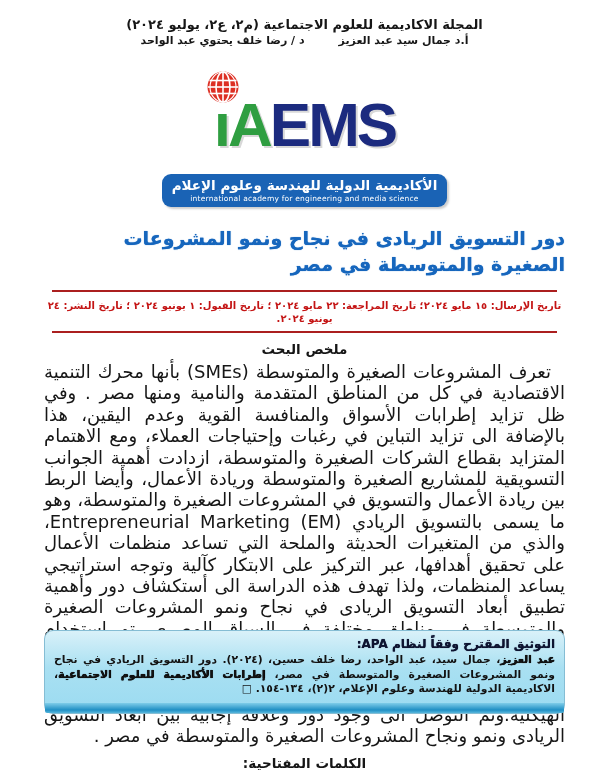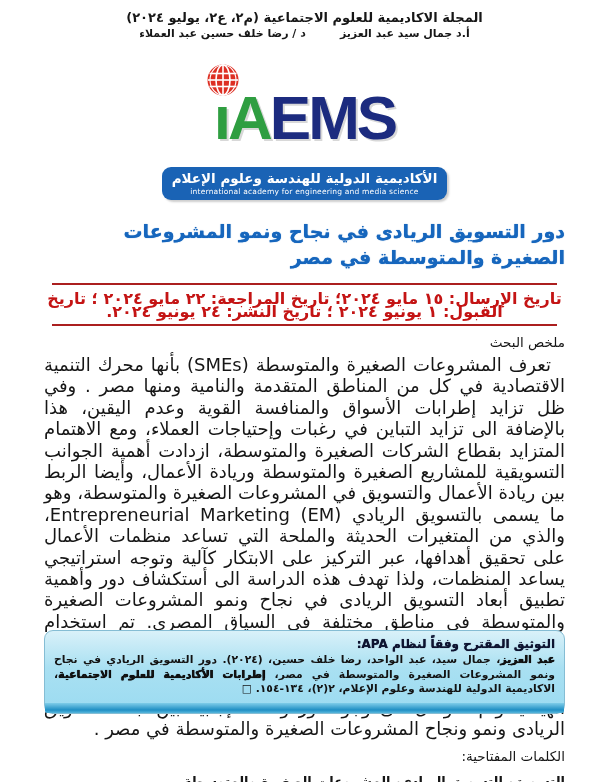--- a/index.html
+++ b/index.html
@@ -5,21 +5,21 @@
   :root{
     --title-blue:#1666bd; --rule-red:#ab1f1f; --dates-red:#c41414;
     --logo-green:#2f9e41; --logo-navy:#1c2b7f; --banner-blue:#1a63b5;
     --globe-red:#dd2f23; --box-border:#85bdd4; --box-bg-top:#d9f1f9;
     --box-bg:#a9e0f2; --box-strip:#1f8fc4; --text-dark:#161616;
   }
   *{box-sizing:border-box; margin:0; padding:0;}
   body{background:#888; display:flex; justify-content:center; font-family:"DejaVu Sans", sans-serif;}
   .page{
     width:609px; height:782px; background:#ffffff; overflow:hidden;
-    padding:9px 44px 0 44px; position:relative; color:var(--text-dark);
+    padding:16px 44px 0 44px; position:relative; color:var(--text-dark);
   }
   
   .journal-header{text-align:center;}
   .jh-line1{font-size:13px; font-weight:bold; line-height:17px;}
   .jh-line2{font-size:11px; font-weight:bold; line-height:14px; margin-top:1px;
             display:flex; justify-content:center; gap:34px; direction:rtl;}
   
   .logo{margin-top:22px; display:flex; flex-direction:column; align-items:center;}
   .logo-letters{position:relative; padding-top:24px; direction:ltr;
                 display:flex; align-items:baseline; line-height:1;}
@@ -33,25 +33,25 @@
                padding:3px 10px 4px; text-align:center; min-width:238px;
                box-shadow:2px 2px 2px rgba(60,60,60,0.25);}
   .banner-ar{color:#fff; font-size:13.5px; font-weight:bold; line-height:17px; direction:rtl;}
   .banner-en{color:#fff; font-size:7.5px; font-weight:normal; line-height:9px; letter-spacing:0.2px;}
   
   .title{margin-top:18px; direction:rtl; color:var(--title-blue);
          font-size:19px; font-weight:bold; line-height:26px;
          text-shadow:0 0 0.8px var(--title-blue);}
   .rule{height:2px; background:var(--rule-red); border:none; margin:13px 8px 0 8px;}
   .dates{margin-top:7px; direction:rtl; text-align:center; color:var(--dates-red);
-         font-size:16px; font-weight:bold; line-height:13px;}
+         font-size:10px; font-weight:bold; line-height:13px;}
   .rule2{margin-top:6px;}
   
-  .section-heading{margin-top:7px; direction:rtl; text-align:right;
-         font-size:13.5px; font-weight:normal; line-height:18px;}
+  .section-heading{margin-top:7px; direction:rtl; text-align:center;
+         font-size:13.5px; font-weight:bold; line-height:18px;}
   .abstract{margin-top:3px; direction:rtl; text-align:justify; font-size:18px;
          line-height:21.4px; text-indent:14px;}
   .keywords-heading{margin-top:8px;}
   .keywords{margin-top:8px; direction:rtl; text-align:right; font-size:13px;
          font-weight:bold; line-height:18px;}
   
   .citation-box{position:absolute; left:44px; right:44px; top:630px;
          border:1.5px solid var(--box-border); border-radius:9px;
          background:linear-gradient(180deg, var(--box-bg-top) 0%, var(--box-bg) 45%, #9bdbf1 100%);
          padding:5px 9px 16px 9px;}
@@ -67,21 +67,21 @@
 </style>
 </head>
 <body>
 
 <div class="page">
 
   <header class="journal-header">
     <div class="jh-line1">المجلة الاكاديمية للعلوم الاجتماعية (م٢، ع٢، يوليو ٢٠٢٤)</div>
     <div class="jh-line2">
       <span>أ.د جمال سيد عبد العزيز</span>
-      <span>د / رضا خلف حسين عبد العملاء</span>
+      <span>د / رضا خلف يحتوي عبد الواحد</span>
     </div>
   </header>
 
   <div class="logo">
     <div class="logo-letters">
       <svg class="globe" width="34" height="34" viewBox="0 0 34 34">
         <circle cx="17" cy="17" r="15.5" fill="var(--globe-red)"></circle>
         <ellipse cx="17" cy="17" rx="7" ry="15" fill="none" stroke="#ffffff" stroke-width="1.6"></ellipse>
         <ellipse cx="17" cy="17" rx="13" ry="15" fill="none" stroke="#ffffff" stroke-width="1.1"></ellipse>
         <line x1="3.5" y1="10.5" x2="30.5" y2="10.5" stroke="#ffffff" stroke-width="1.6"></line>

